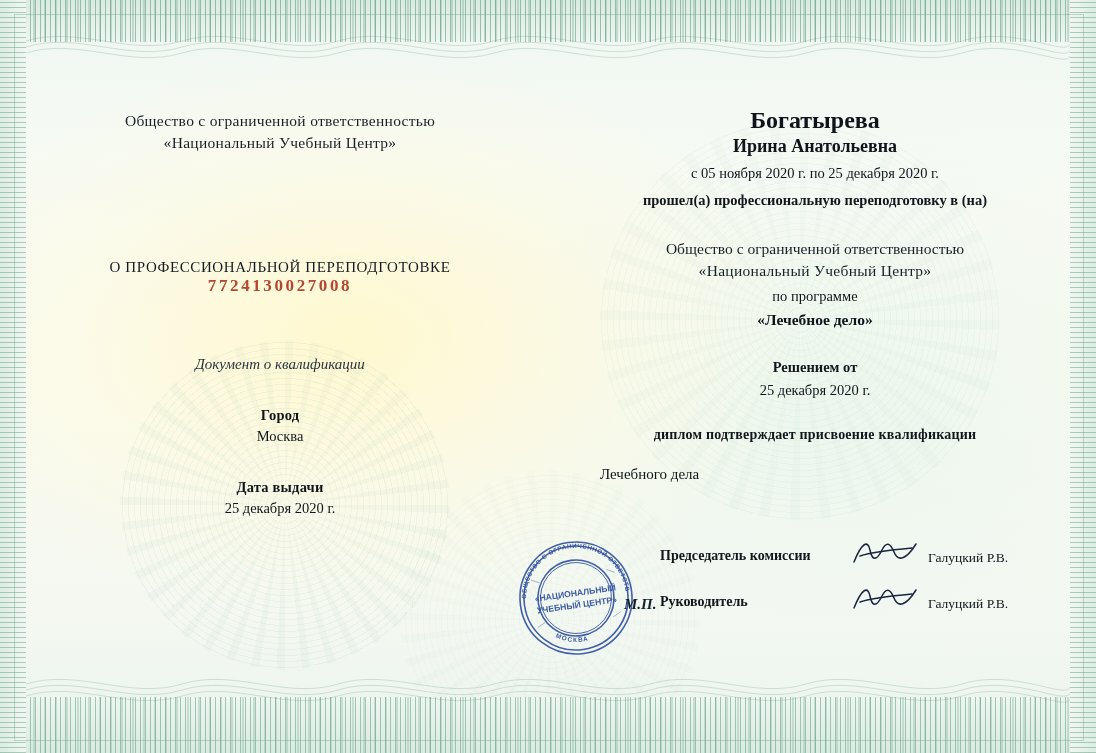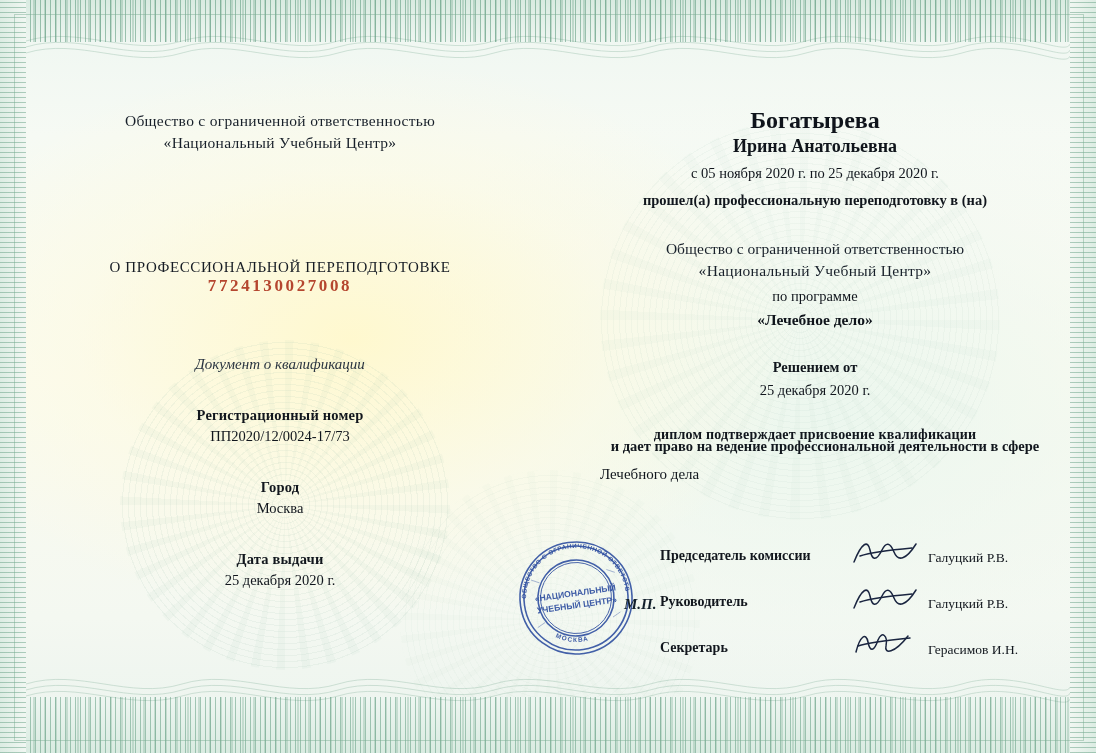--- a/index.html
+++ b/index.html
@@ -323,24 +323,20 @@
       <div class="org-line">«Национальный Учебный Центр»</div>
 
       <div class="title-block">
         <div class="diploma-subtitle">О ПРОФЕССИОНАЛЬНОЙ ПЕРЕПОДГОТОВКЕ</div>
       </div>
 
       <div class="serial">7724130027008</div>
 
       <div class="doc-kind">Документ о квалификации</div>
 
-      <div class="field">
-        <div class="field-label">Регистрационный номер</div>
-        <div class="field-value">ПП2020/12/0024-17/73</div>
-      </div>
 
       <div class="field">
         <div class="field-label">Город</div>
         <div class="field-value">Москва</div>
       </div>
 
       <div class="field">
         <div class="field-label">Дата выдачи</div>
         <div class="field-value">25 декабря 2020 г.</div>
       </div>
@@ -357,21 +353,20 @@
 
       <div class="r-prog-label">по программе</div>
       <div class="r-prog-name">«Лечебное дело»</div>
 
       <div class="r-decision-label">Решением от</div>
       <div class="r-decision-date">25 декабря 2020 г.</div>
 
       <div class="r-qual">диплом подтверждает присвоение квалификации</div>
     </div>
 
-    <div class="r-right-line">и дает право на ведение профессиональной деятельности в сфере</div>
     <div class="r-sphere">Лечебного дела</div>
 
     <svg class="stamp" viewBox="0 0 128 128">
       <defs>
         <path id="arcOuter" d="M 64,64 m -50,0 a 50,50 0 1,1 100,0 a 50,50 0 1,1 -100,0"></path>
         <path id="arcTop" d="M 14,64 a 50,50 0 0,1 100,0"></path>
         <path id="arcBottom" d="M 20,64 a 44,44 0 0,0 88,0"></path>
       </defs>
       <g fill="none" stroke="#2f4fa0" stroke-width="1.6" opacity="0.9">
         <circle cx="64" cy="64" r="56"></circle>
@@ -416,27 +411,17 @@
         <div class="sign-role">Руководитель</div>
         <svg class="sign-scribble" viewBox="0 0 70 34">
           <g fill="none" stroke="#1a2540" stroke-width="1.5" stroke-linecap="round">
             <path d="M4,26 C12,6 18,4 20,14 C22,24 26,26 32,14 C36,6 40,6 44,16 C48,26 56,24 66,8"></path>
             <path d="M10,20 C22,16 40,14 62,12"></path>
           </g>
         </svg>
         <div class="sign-name">Галуцкий Р.В.</div>
       </div>
 
-      <div class="sign-row">
-        <div class="sign-role">Секретарь</div>
-        <svg class="sign-scribble" viewBox="0 0 70 34">
-          <g fill="none" stroke="#1a2540" stroke-width="1.5" stroke-linecap="round">
-            <path d="M6,24 C10,8 16,4 18,14 C20,24 24,24 28,12 C32,2 38,8 36,18 C34,26 44,26 58,8"></path>
-            <path d="M8,18 C20,14 40,12 60,10"></path>
-          </g>
-        </svg>
-        <div class="sign-name">Герасимов И.Н.</div>
-      </div>
 
     </div>
 
   </div>
 </div>
 
 </body></html>

